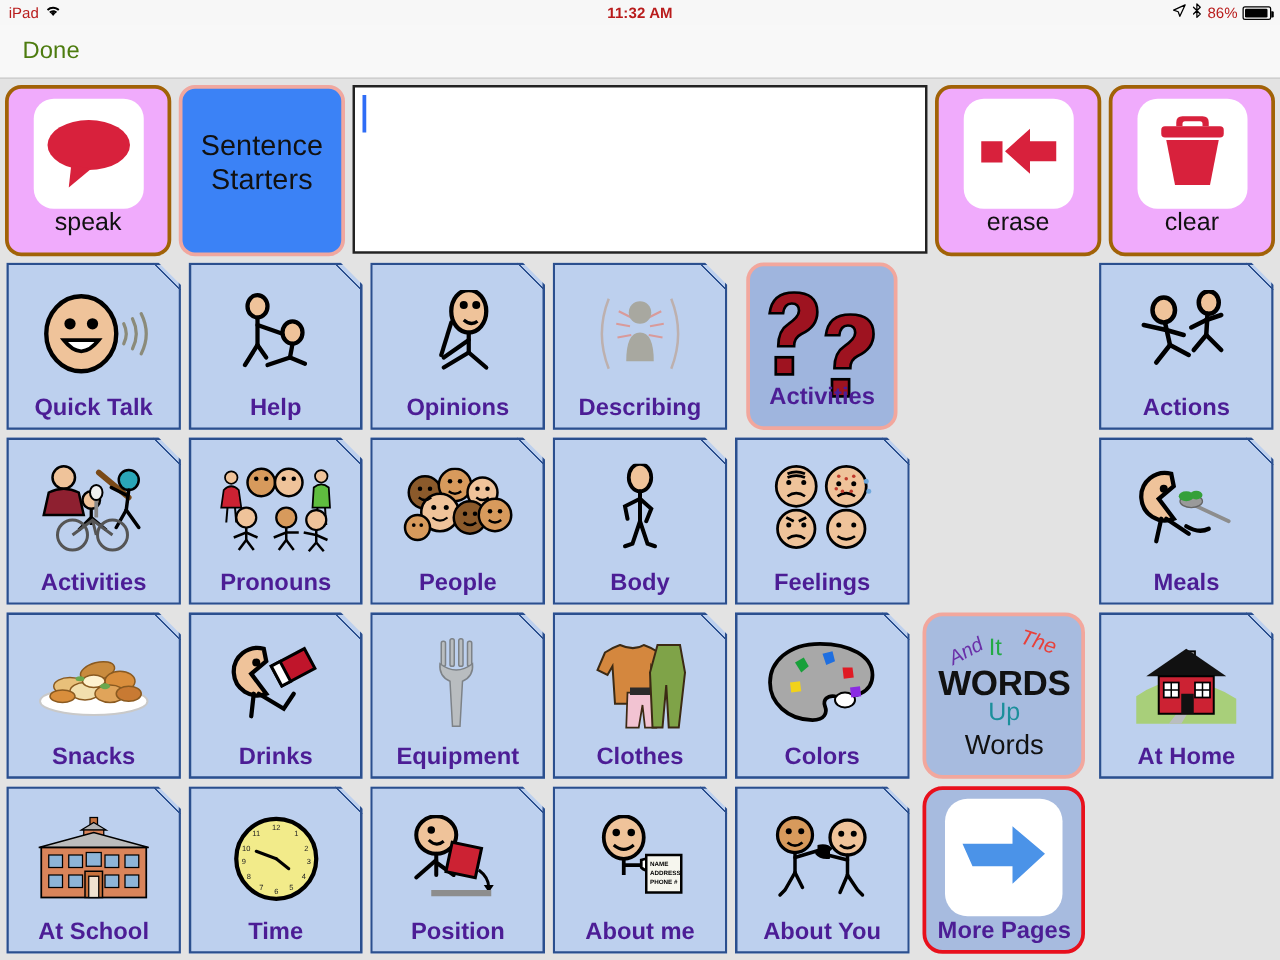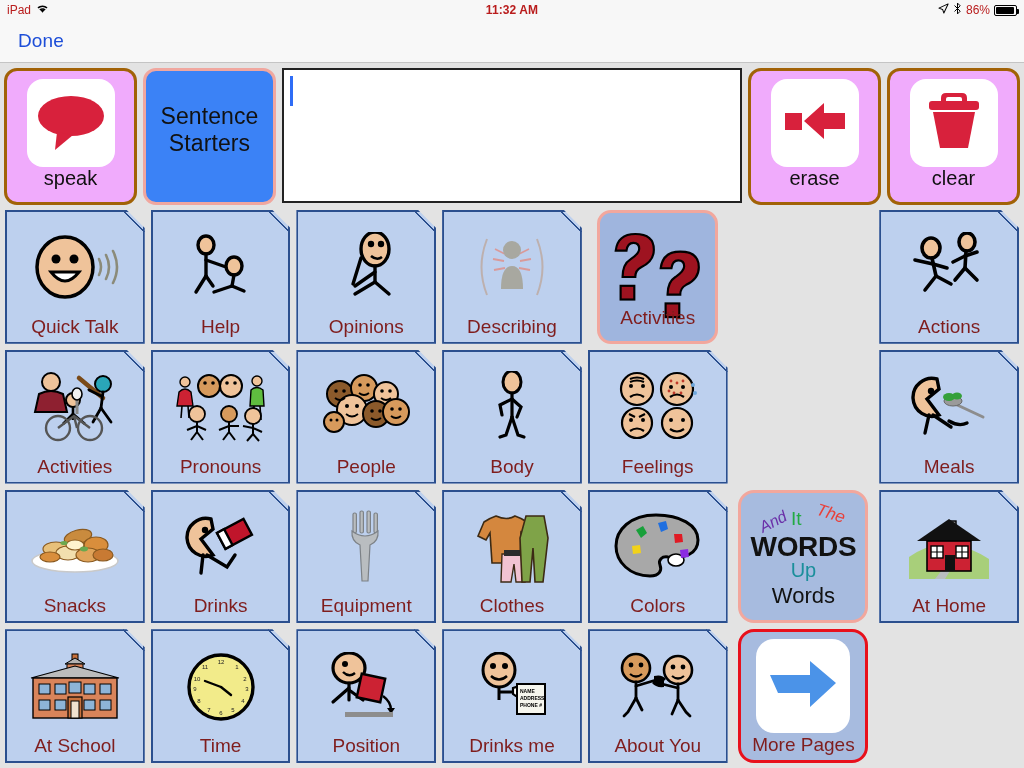--- a/index.html
+++ b/index.html
@@ -42,21 +42,21 @@
 
   
   #nav-bar {
     height: 43px;
     background: #f8f8f8;
     border-bottom: 1px solid #c4c4c4;
     display: flex; align-items: center;
     padding-left: 18px;
   }
   #done-button {
-    color: #1d4ed8; font-size: 19px; letter-spacing: .1px; cursor: pointer;
+    color: #4d7c0f; font-size: 19px; letter-spacing: .1px; cursor: pointer;
     background: none; border: none; font-family: inherit;
   }
 
   
   #top-row {
     position: absolute; left: 0; top: 64px; width: 1024px; height: 143px;
     padding: 4px 4px 0 4px;
     display: flex; align-items: flex-start; gap: 6px;
   }
   .topbtn {
@@ -120,22 +120,22 @@
       linear-gradient(to bottom left, transparent 49.3%, #2b4f8e 49.3%, #2b4f8e 53%, transparent 53%);
     pointer-events: none;
   }
   .tile-icon {
     flex: 1 1 auto; width: 100%;
     display: flex; align-items: center; justify-content: center;
     padding: 6px 4px 0 4px; min-height: 0;
   }
   .tile-icon svg { max-width: 100%; max-height: 100%; display: block; }
   .tile-label {
-    font-size: 19px; color: #7f1d1d; padding-bottom: 6px; line-height: 1;
-    text-align: center; white-space: nowrap;
+    font-size: 19px; color: #4c1d95; padding-bottom: 6px; line-height: 1;
+    text-align: center; white-space: nowrap; font-weight: bold;
   }
 
   
   .tile.selected {
     background: #9fb5de;
     border: 3px solid #f2a79d;
     border-radius: 14px;
     clip-path: none;
     justify-content: center;
     width: 87%;
@@ -832,21 +832,21 @@
           <path d="M30 40 L46 40" stroke="#000" stroke-width="3"></path>
           <path d="M44 36 q8-3 12 2 q2 4-2 6 q-6 2-10-2 z" fill="#fff" stroke="#000" stroke-width="2.2"></path>
           <rect x="48" y="32" width="28" height="30" fill="#f6f6ee" stroke="#000" stroke-width="2"></rect>
           <g font-size="5" font-family="Liberation Sans, sans-serif" font-weight="bold" fill="#000">
             <text x="51" y="41">NAME</text>
               <text x="51" y="48">ADDRESS</text>
               <text x="51" y="55">PHONE #</text>
           </g>
         </svg>
       </div>
-      <div class="tile-label">Drinks me</div>
+      <div class="tile-label">About me</div>
     </div>
   </div>
 
   <div class="cell">
     <div class="tile">
       <div class="tile-icon">
         <svg width="92" height="70" viewBox="0 0 92 70">
           <circle cx="24" cy="16" r="14" fill="#d79a5c" stroke="#000" stroke-width="2.6"></circle>
           <circle cx="19" cy="13" r="2.4" fill="#000"></circle>
             <circle cx="29" cy="13" r="2.4" fill="#000"></circle>

